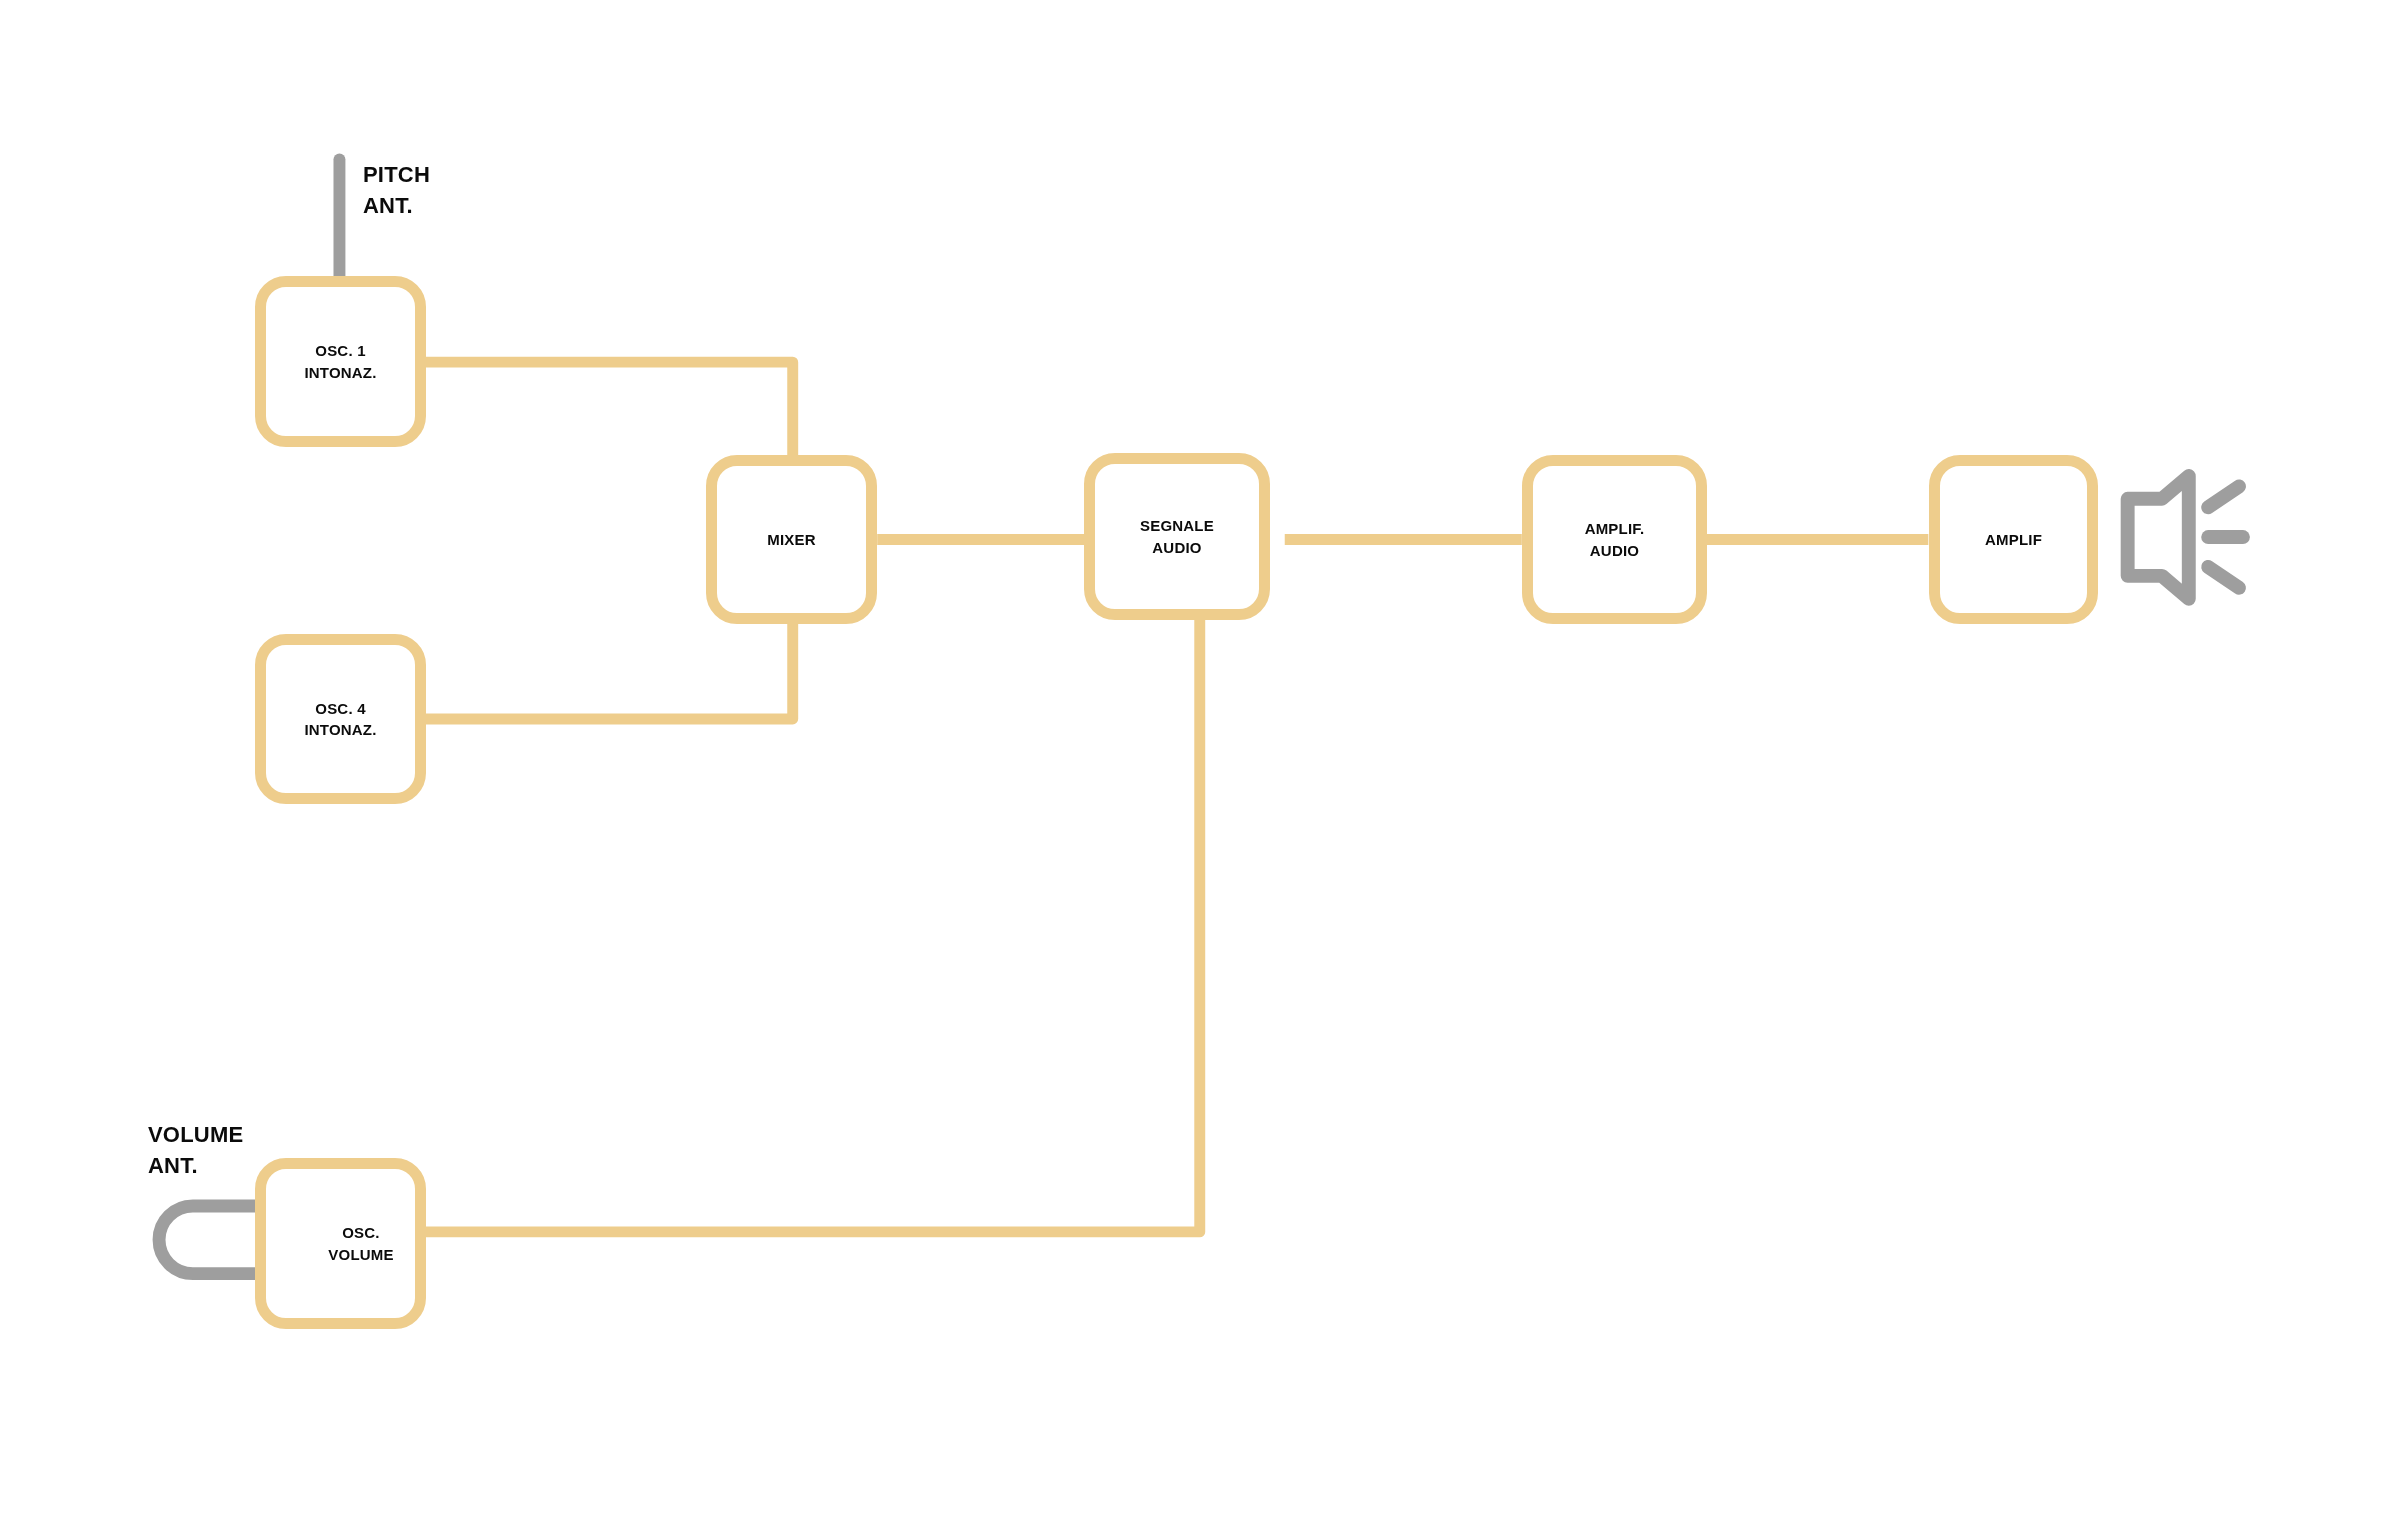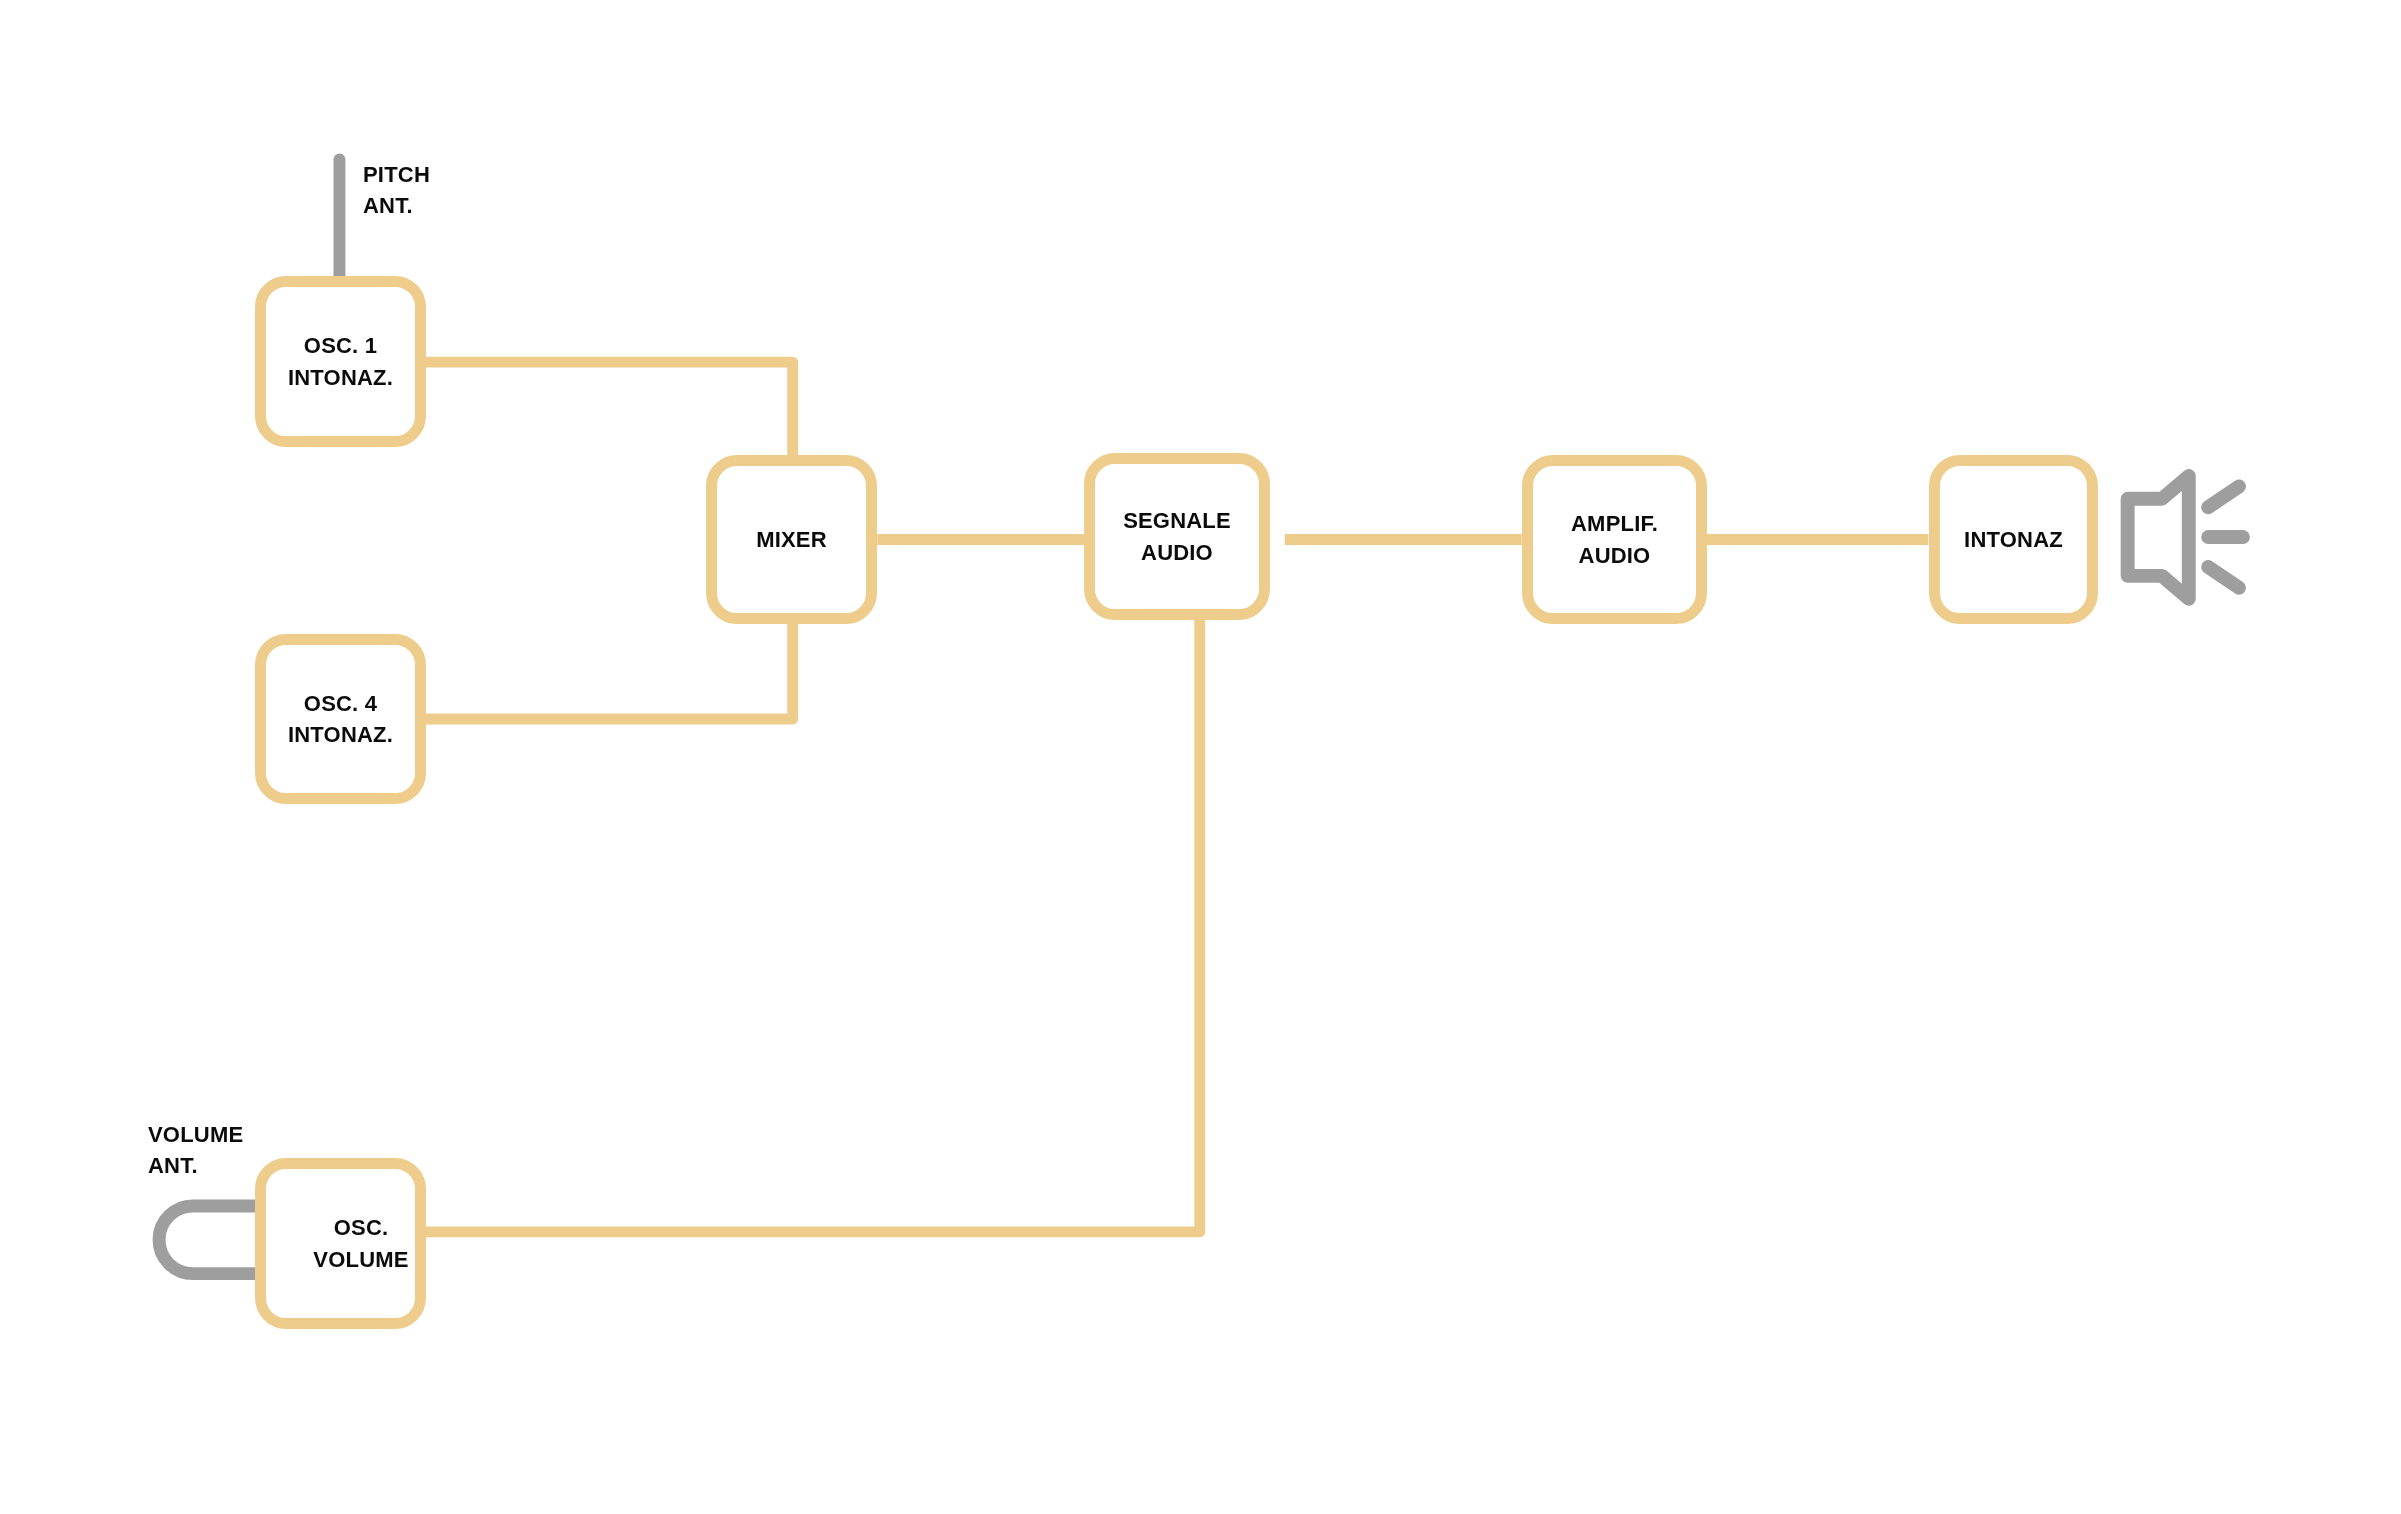--- a/index.html
+++ b/index.html
@@ -30,21 +30,21 @@
     background: #ffffff;
     border: 11px solid #eecd8c;
     border-radius: 31px;
     display: flex;
     align-items: center;
     justify-content: center;
     text-align: center;
     z-index: 3;
   }
   .node-label {
-    font-size: 22px;
+    font-size: 15px;
     font-weight: bold;
     color: #0b0b0b;
     line-height: 1.42;
     letter-spacing: 0.2px;
     white-space: pre-line;
   }
   .ant-label {
     position: absolute;
     font-size: 22px;
     font-weight: bold;
@@ -112,21 +112,21 @@
     <span class="node-label">SEGNALE
 AUDIO</span>
   </div>
 
   <div class="node" style="left:1522px; top:455px; width:185px; height:169px;">
     <span class="node-label">AMPLIF.
 AUDIO</span>
   </div>
 
   <div class="node" style="left:1929px; top:455px; width:169px; height:169px;">
-    <span class="node-label">INTONAZ</span>
+    <span class="node-label">AMPLIF</span>
   </div>
 
   <div class="node" style="left:255px; top:1158px; width:171px; height:171px;padding-left:41px;">
     <span class="node-label">OSC.
 VOLUME</span>
   </div>
 
   <div class="ant-label" style="left:363px; top:159px;">PITCH
 ANT.</div>
 

